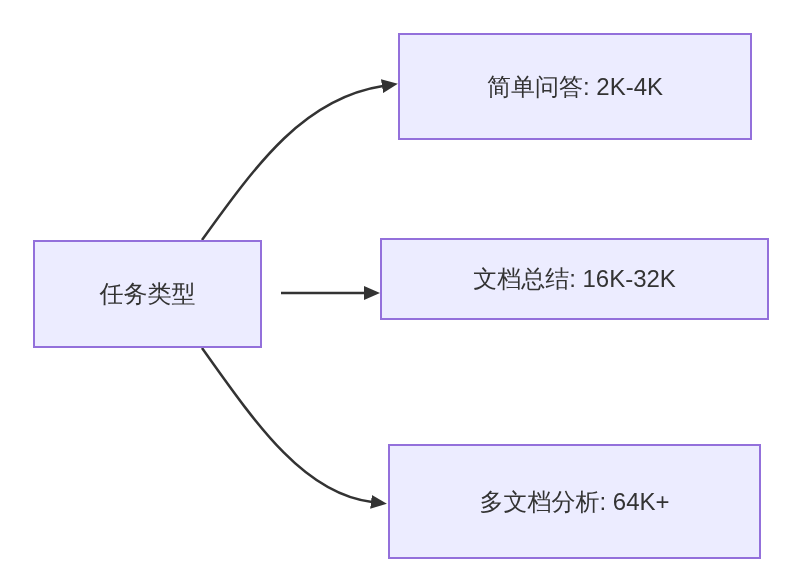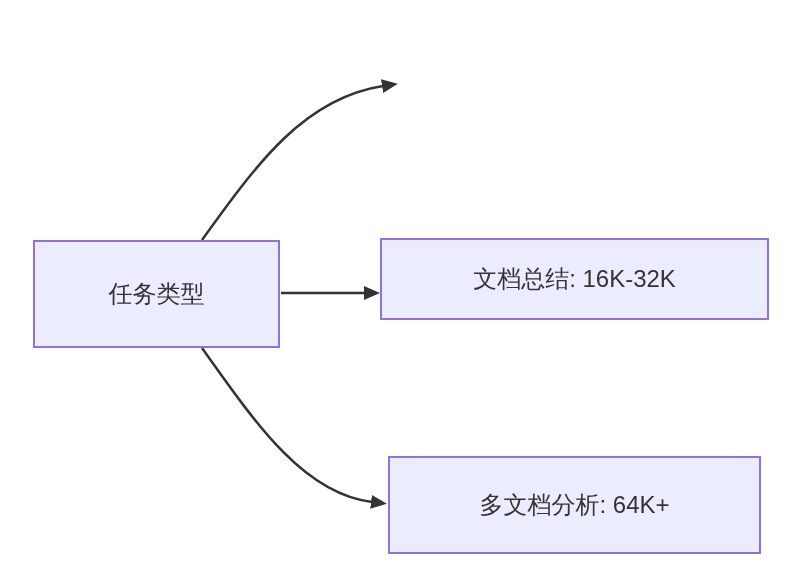--- a/index.html
+++ b/index.html
@@ -39,24 +39,24 @@
     background: var(--node-fill, #ECECFF);
     border: 2px solid var(--node-border, #9370DB);
     display: flex;
     align-items: center;
     justify-content: center;
     color: var(--text, #333333);
     font-size: 24px;
     line-height: 1.3;
     white-space: nowrap;
   }
-  .node-root   { left: 33px;  top: 240px; width: 247px; height: 108px; }
+  .node-root   { left: 33px;  top: 240px; width: 229px; height: 108px; }
   .node-b0     { left: 398px; top: 33px;  width: 354px; height: 107px; }
   .node-b1     { left: 380px; top: 238px; width: 389px; height: 82px; }
-  .node-b2     { left: 388px; top: 444px; width: 373px; height: 98px; margin-top: 12px; }
+  .node-b2     { left: 388px; top: 444px; width: 373px; height: 115px; }
 </style>
 </head>
 <body>
 
 <div class="canvas">
 
   <svg class="edges" viewBox="0 0 787 572" xmlns="http://www.w3.org/2000/svg">
     <defs>
       <marker id="arrow" markerUnits="userSpaceOnUse" markerWidth="16" markerHeight="14" refX="1" refY="7" orient="auto">
         <path class="arrowhead-shape" d="M0,0 L16,7 L0,14 Z" fill="#333333"></path>
@@ -64,20 +64,23 @@
     </defs>
     <path class="edge" d="M 202 240 C 258 162, 305 98, 383 86" marker-end="url(#arrow)"></path>
     <path class="edge" d="M 281 293 L 365 293" marker-end="url(#arrow)"></path>
     <path class="edge" d="M 202 348 C 256 424, 304 494, 372 502" marker-end="url(#arrow)"></path>
   </svg>
 
   <div class="node node-root">
     <span>任务类型</span>
   </div>
 
+  <div class="node node-b0">
+    <span>简单问答: 2K-4K</span>
+  </div>
 
   <div class="node node-b1">
     <span>文档总结: 16K-32K</span>
   </div>
 
   <div class="node node-b2">
     <span>多文档分析: 64K+</span>
   </div>
 
 </div>

